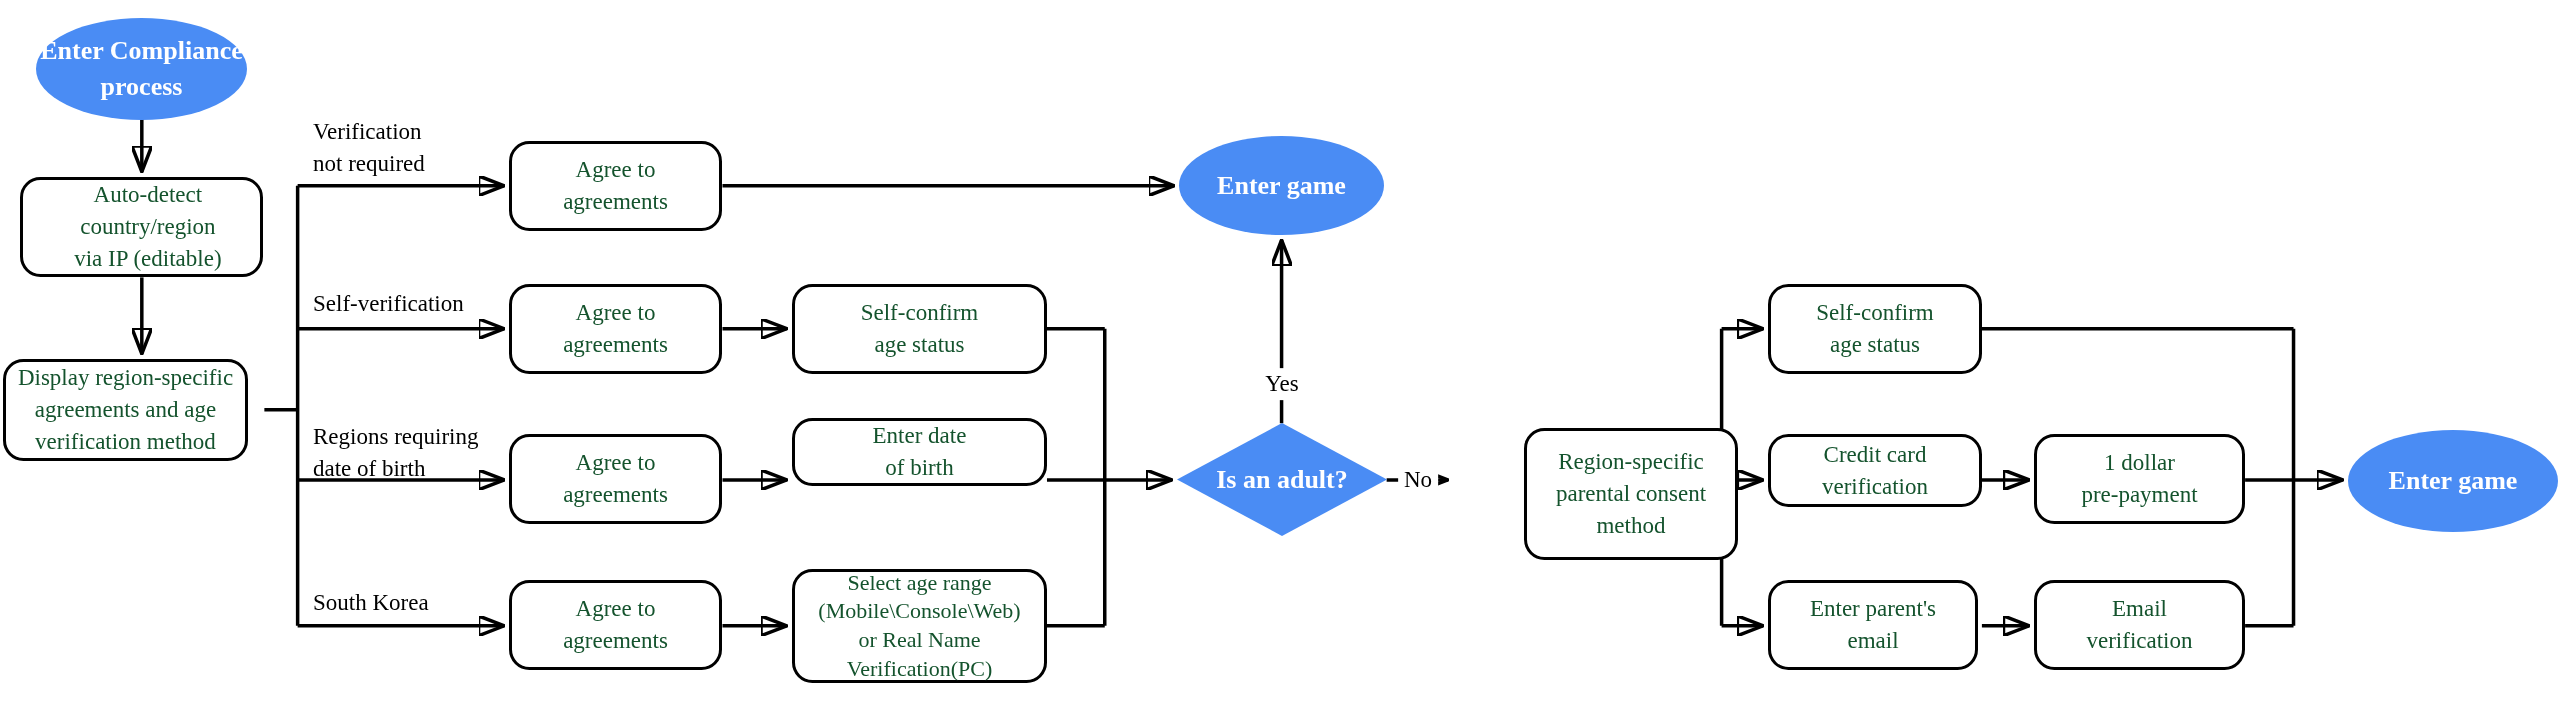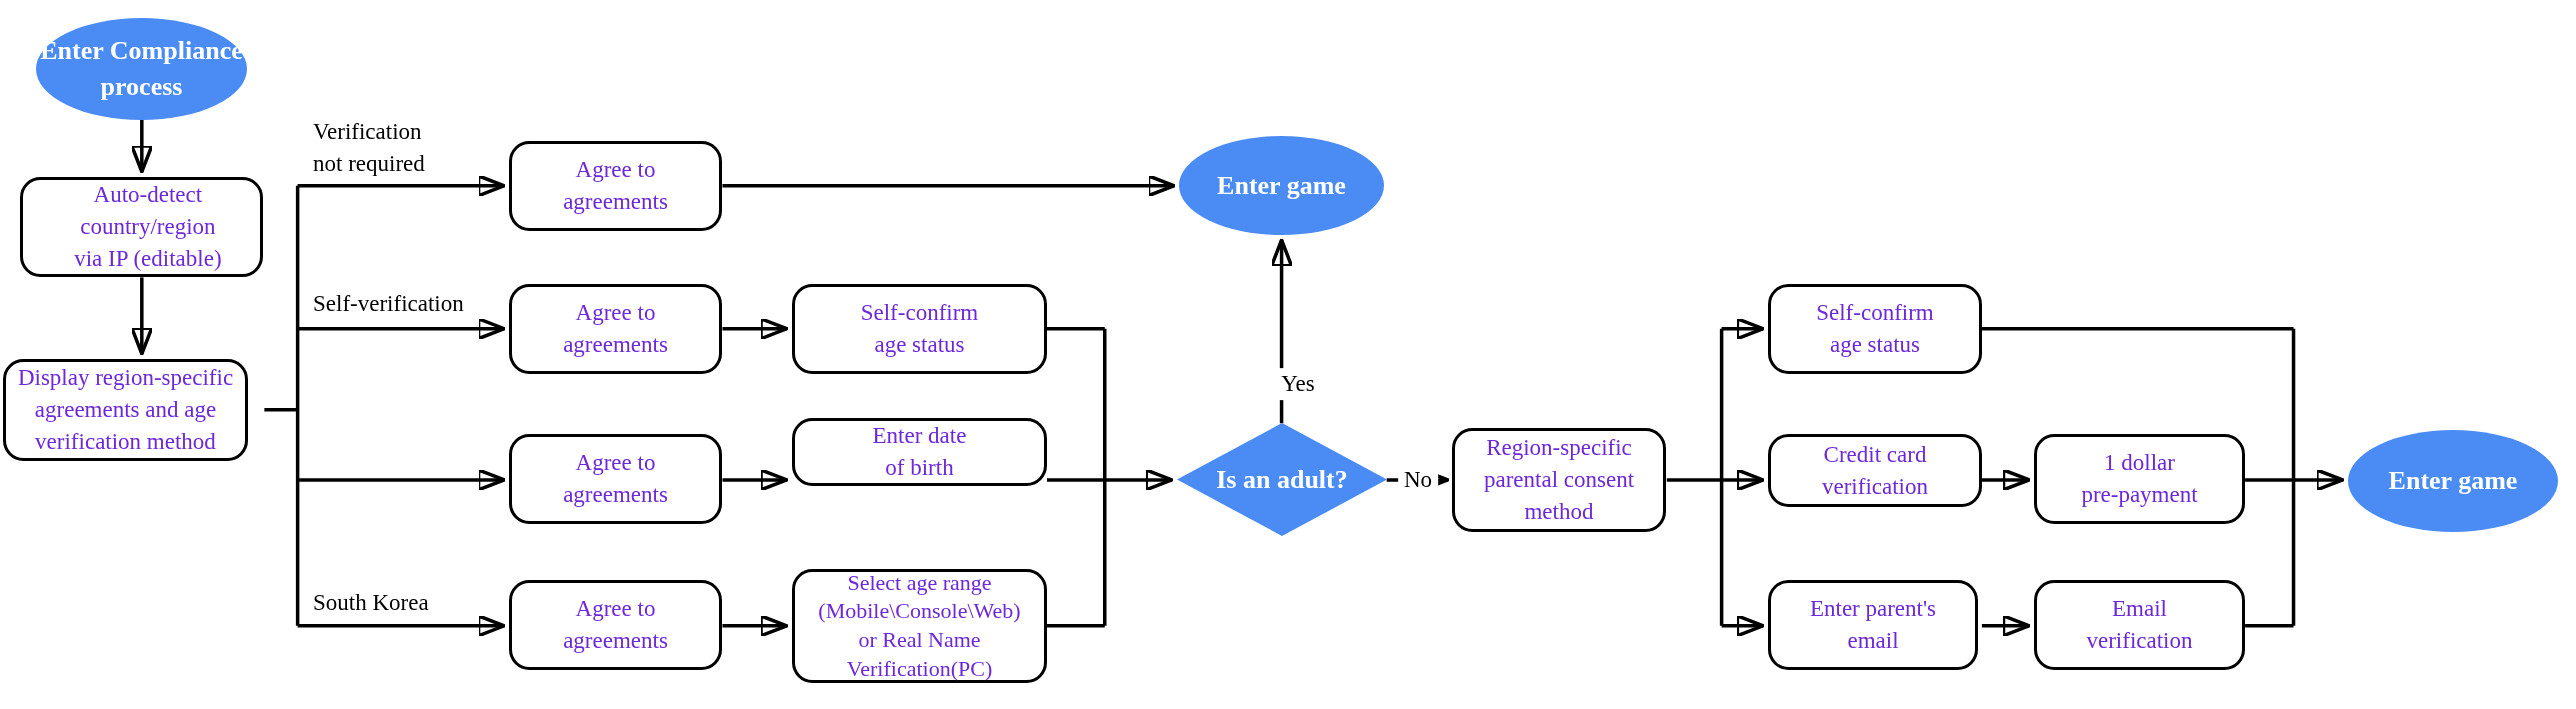--- a/index.html
+++ b/index.html
@@ -21,21 +21,21 @@
     text-align: center;
     box-sizing: border-box;
   }
   .t { white-space: pre-line; display: block; }
   .box {
     background: #ffffff;
     border: 3.5px solid #000000;
     border-radius: 20.4px;
     font-size: 23px;
     line-height: 1.38;
-    color: #6d28d9;
+    color: #14532d;
   }
   .ellipse {
     background: var(--blue, #4A8CF4);
     border-radius: 50%;
     color: #ffffff;
     font-weight: bold;
     font-size: 26px;
     line-height: 1.35;
   }
   .diamond {
@@ -157,21 +157,21 @@
   </div>
 
   <div class="node ellipse" style="left:1179px; top:136px; width:205px; height:99px;">
     <span class="t">Enter game</span>
   </div>
 
   <div class="node diamond" style="left:1177px; top:423px; width:210px; height:113px;">
     <span class="t">Is an adult?</span>
   </div>
 
-  <div class="node box" style="left:1452px; top:428px; width:214px; height:104px;">
+  <div class="node box" style="left:1524px; top:428px; width:214px; height:132px;">
     <span class="t">Region-specific
 parental consent
 method</span>
   </div>
 
   <div class="node box" style="left:1768px; top:284px; width:214px; height:90px;">
     <span class="t">Self-confirm
 age status</span>
   </div>
   <div class="node box" style="left:1768px; top:434px; width:214px; height:73px;">
@@ -196,24 +196,28 @@
     <span class="t">Enter game</span>
   </div>
 
   <div class="edge-label" style="left:313px; top:116px;">
     <span class="t">Verification
 not required</span>
   </div>
   <div class="edge-label" style="left:313px; top:288px;">
     <span class="t">Self-verification</span>
   </div>
+  <div class="edge-label" style="left:313px; top:421px;">
+    <span class="t">Regions requiring
+date of birth</span>
+  </div>
   <div class="edge-label" style="left:313px; top:587px;">
     <span class="t">South Korea</span>
   </div>
-  <div class="edge-label on-line" style="left:1282px; top:384px;margin-left:16px;">
+  <div class="edge-label on-line" style="left:1282px; top:384px;">
     <span class="t">Yes</span>
   </div>
   <div class="edge-label on-line" style="left:1418px; top:480px;">
     <span class="t">No</span>
   </div>
 
 </div>
 
 
 </body></html>

